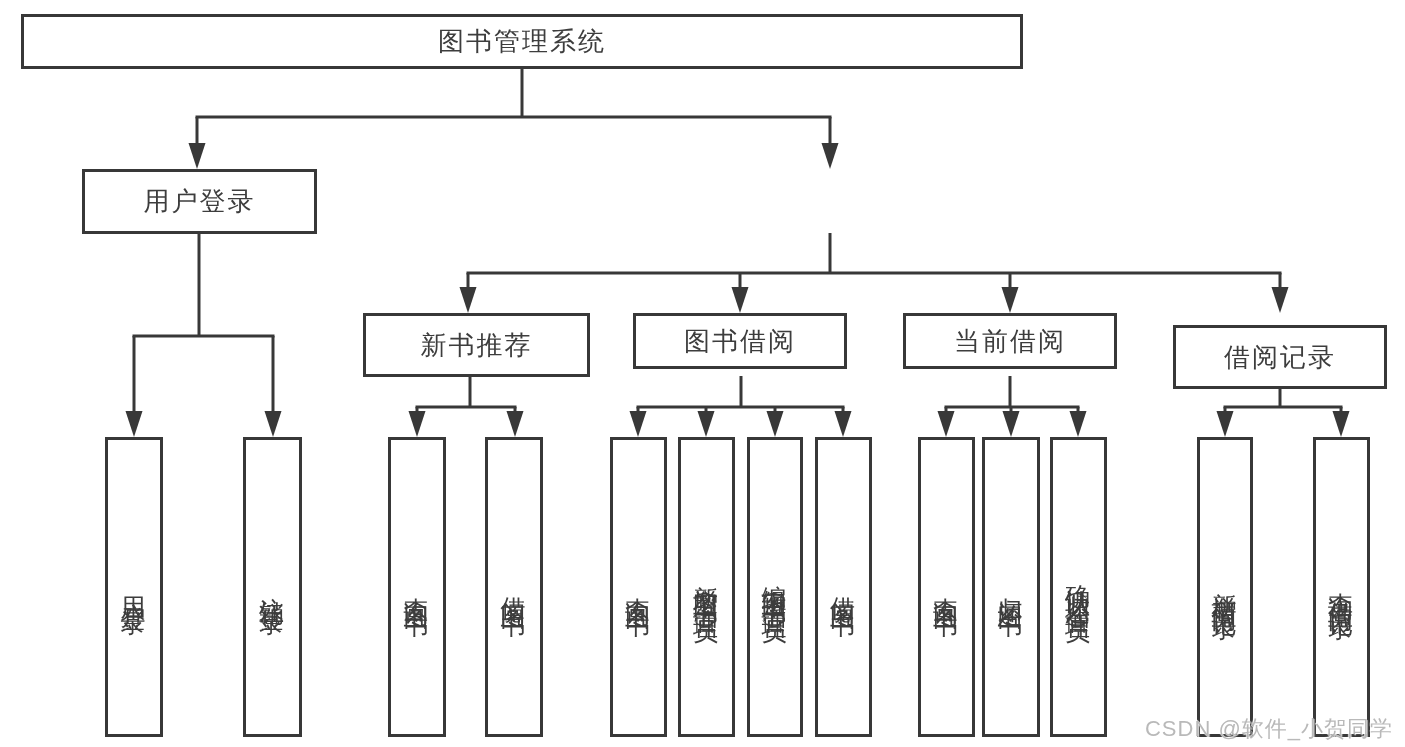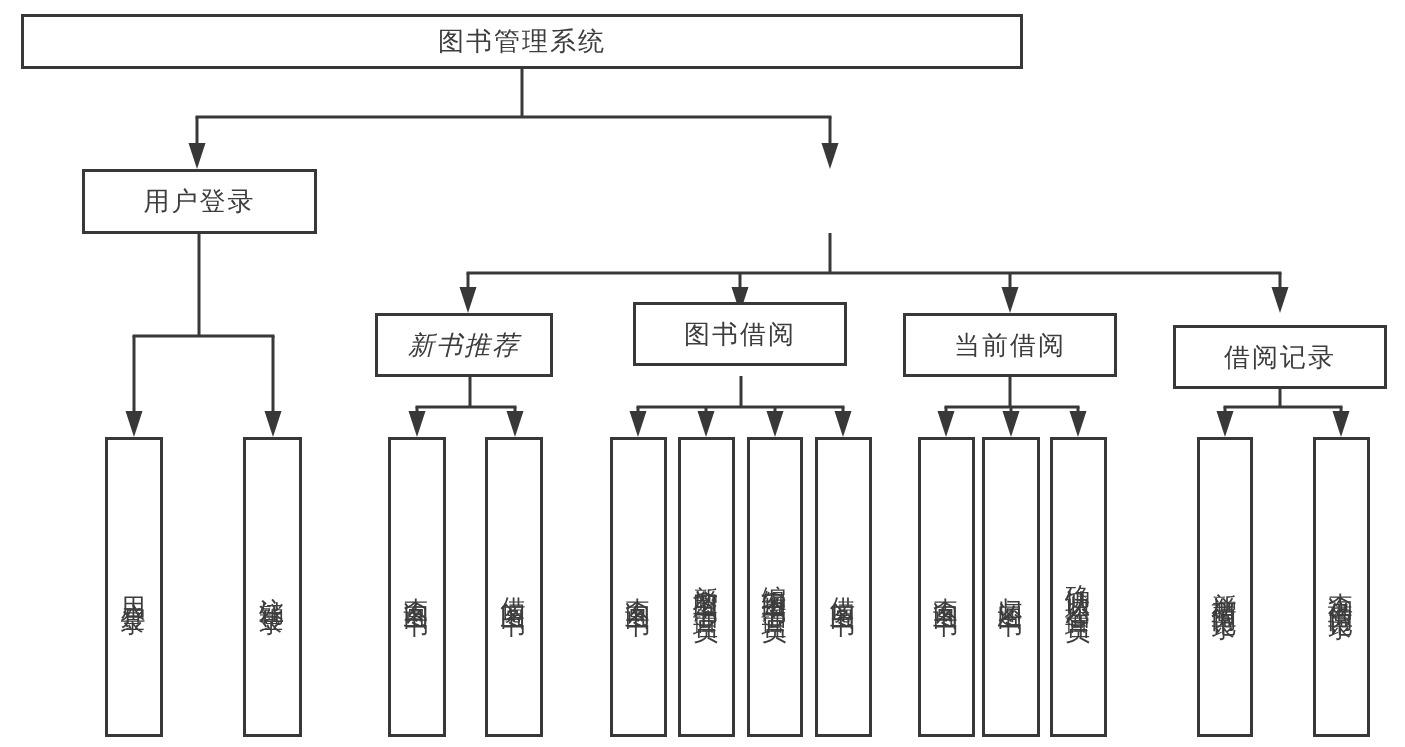--- a/index.html
+++ b/index.html
@@ -95,37 +95,38 @@
       <polygon points="1069.5,411 1086.5,411 1078,437"></polygon>
       <polygon points="1216.5,411 1233.5,411 1225,437"></polygon>
       <polygon points="1332.5,411 1349.5,411 1341,437"></polygon>
     </g>
   </svg>
 
   <div class="box" style="left:21px;top:14px;width:1002px;height:55px;">图书管理系统</div>
 
   <div class="box" style="left:82px;top:169px;width:235px;height:65px;">用户登录</div>
 
-  <div class="box" style="left:375px;top:313px;width:178px;height:64px;font-style:italic;">新书推荐</div>
-  <div class="box" style="left:633px;top:302px;width:214px;height:64px;">图书借阅</div>
-  <div class="box" style="left:903px;top:313px;width:214px;height:64px;">当前借阅</div>
+  <div class="box" style="left:363px;top:313px;width:227px;height:64px;">新书推荐</div>
+  <div class="box" style="left:633px;top:313px;width:214px;height:56px;">图书借阅</div>
+  <div class="box" style="left:903px;top:313px;width:214px;height:56px;">当前借阅</div>
   <div class="box" style="left:1173px;top:325px;width:214px;height:64px;">借阅记录</div>
 
   <div class="vbox" style="left:105px;top:437px;width:58px;height:300px;">用户登录</div>
   <div class="vbox" style="left:243px;top:437px;width:59px;height:300px;">注销登录</div>
 
   <div class="vbox" style="left:388px;top:437px;width:58px;height:300px;">查询图书</div>
   <div class="vbox" style="left:485px;top:437px;width:58px;height:300px;">借阅图书</div>
 
   <div class="vbox" style="left:610px;top:437px;width:57px;height:300px;">查询图书</div>
   <div class="vbox" style="left:678px;top:437px;width:57px;height:300px;">新增图书（管理员）</div>
   <div class="vbox" style="left:747px;top:437px;width:56px;height:300px;">编辑图书（管理员）</div>
   <div class="vbox" style="left:815px;top:437px;width:57px;height:300px;">借阅图书</div>
 
   <div class="vbox" style="left:918px;top:437px;width:57px;height:300px;">查询图书</div>
   <div class="vbox" style="left:982px;top:437px;width:58px;height:300px;">归还图书</div>
   <div class="vbox" style="left:1050px;top:437px;width:57px;height:300px;">确认归还（管理员）</div>
 
   <div class="vbox" style="left:1197px;top:437px;width:56px;height:300px;">新增借阅记录</div>
   <div class="vbox" style="left:1313px;top:437px;width:57px;height:300px;">查询借阅记录</div>
 
+  <div class="watermark">CSDN @软件_小贺同学</div>
 
 </div>
 
 </body></html>

